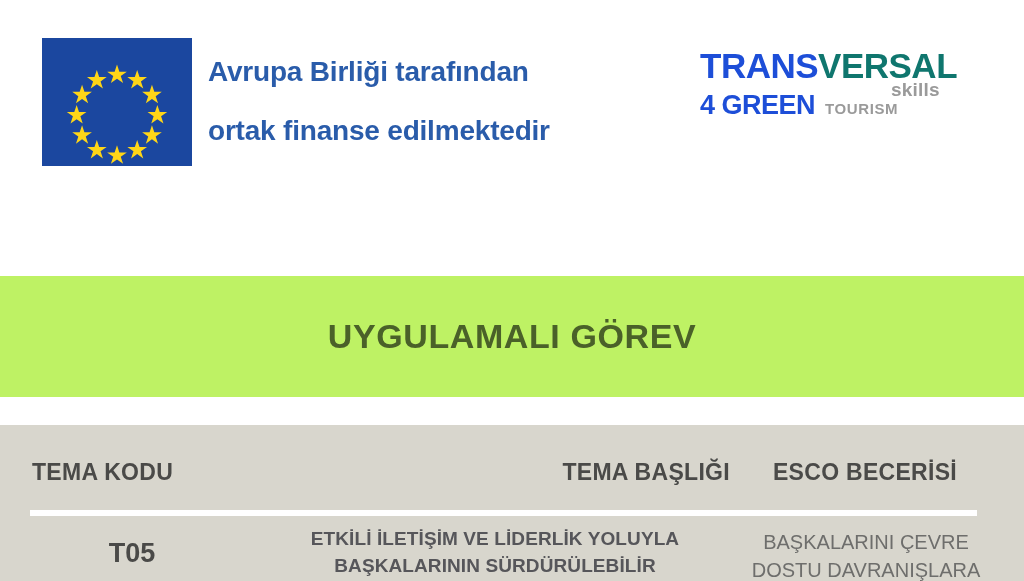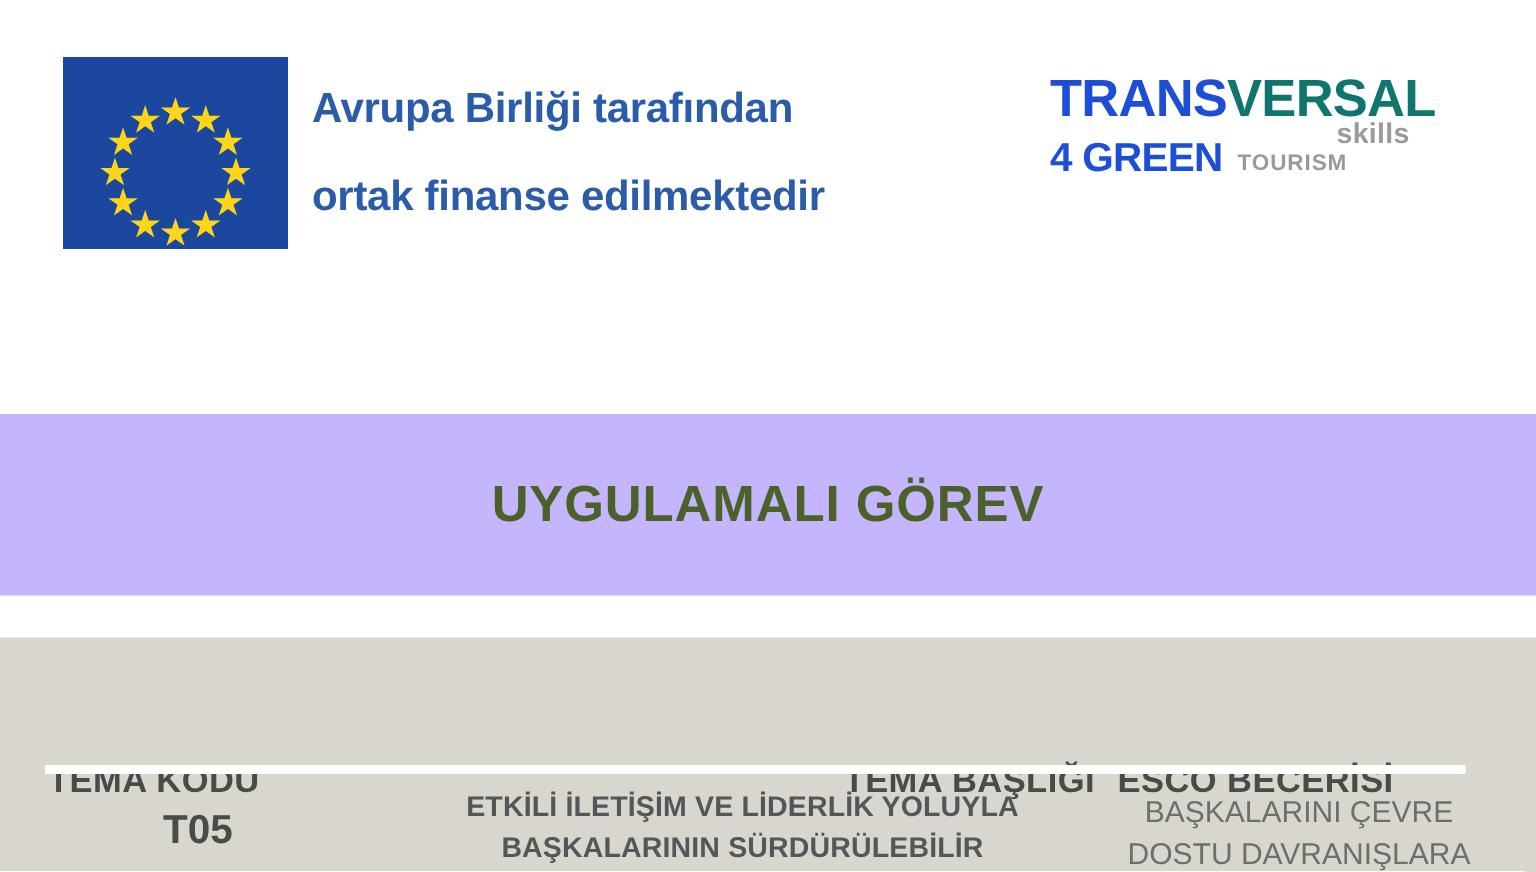--- a/index.html
+++ b/index.html
@@ -103,21 +103,21 @@
     font-weight:bold;
     color:#9a9a9a;
     letter-spacing:0.2px;
   }
 
   
   .green-banner {
     position:absolute;
     left:0; top:276px;
     width:1024px; height:121px;
-    background:#c4b5fd;
+    background:#bef264;
     display:flex;
     align-items:center;
     justify-content:center;
   }
   .green-banner-title {
     color:#4a6129;
     font-size:34px;
     font-weight:bold;
     letter-spacing:0.6px;
     text-align:center;
@@ -127,34 +127,34 @@
   .table-wrap {
     position:absolute;
     left:0; top:425px;
     width:1024px; height:156px;
     background:#d8d6cd;
   }
 
   .table-head {
     position:absolute;
     left:0; top:0;
-    width:1024px; height:88px;margin-top:48px;
+    width:1024px; height:88px;
   }
   .th {
     position:absolute;
     top:34px;
     color:#4a4a48;
     font-size:23px;
     font-weight:bold;
     letter-spacing:0.3px;
     white-space:nowrap;
   }
   .th-code  { left:32px; }
   .th-title { left:260px; width:470px; text-align:right; }
-  .th-esco  { left:745px; width:240px; text-align:left; }
+  .th-esco  { left:745px; width:240px; text-align:center; }
 
   .head-rule {
     position:absolute;
     left:30px; top:85px;
     width:947px; height:6px;
     background:#ffffff;
   }
 
   
   .table-row {

